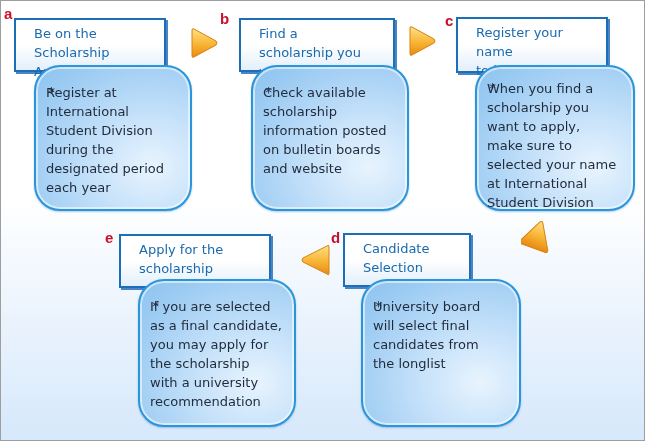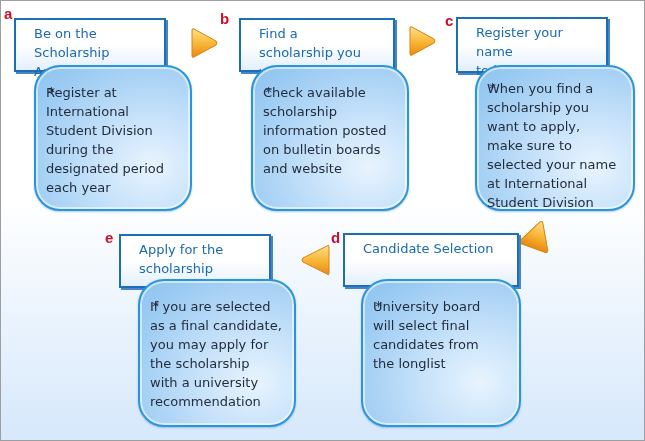--- a/index.html
+++ b/index.html
@@ -88,21 +88,21 @@
         <linearGradient id="gc" x1="0" y1="0" x2="0" y2="1">
           <stop offset="0" stop-color="#fde08a"></stop>
           <stop offset="0.5" stop-color="#f9b93a"></stop>
           <stop offset="1" stop-color="#e88a12"></stop>
         </linearGradient>
       </defs>
     <path d="M14 3 Q16 1 17 3 L31 27 Q32 30 29 30 L4 30 Q1 30 2 27 Z" transform="rotate(20 17 17)" fill="url(#gc)" stroke="#d9820e" stroke-width="1"></path>
   </svg>
 
   <div class="letter" style="left:330px;top:229px;">d</div>
-  <div class="title" style="left:342px;top:232px;width:176px;height:54px;white-space:pre-line;">Candidate Selection</div>
+  <div class="title" style="left:342px;top:232px;width:128px;height:54px;white-space:pre-line;">Candidate Selection</div>
   <div class="bubble" style="left:360px;top:278px;width:160px;height:148px;">
     <span class="star">*</span>
     <span class="text">University board
 will select final
 candidates from
 the longlist</span>
   </div>
 
   <svg class="arrow" style="left:298px;top:242px;" width="32" height="34" viewBox="0 0 32 34">
     <defs>

